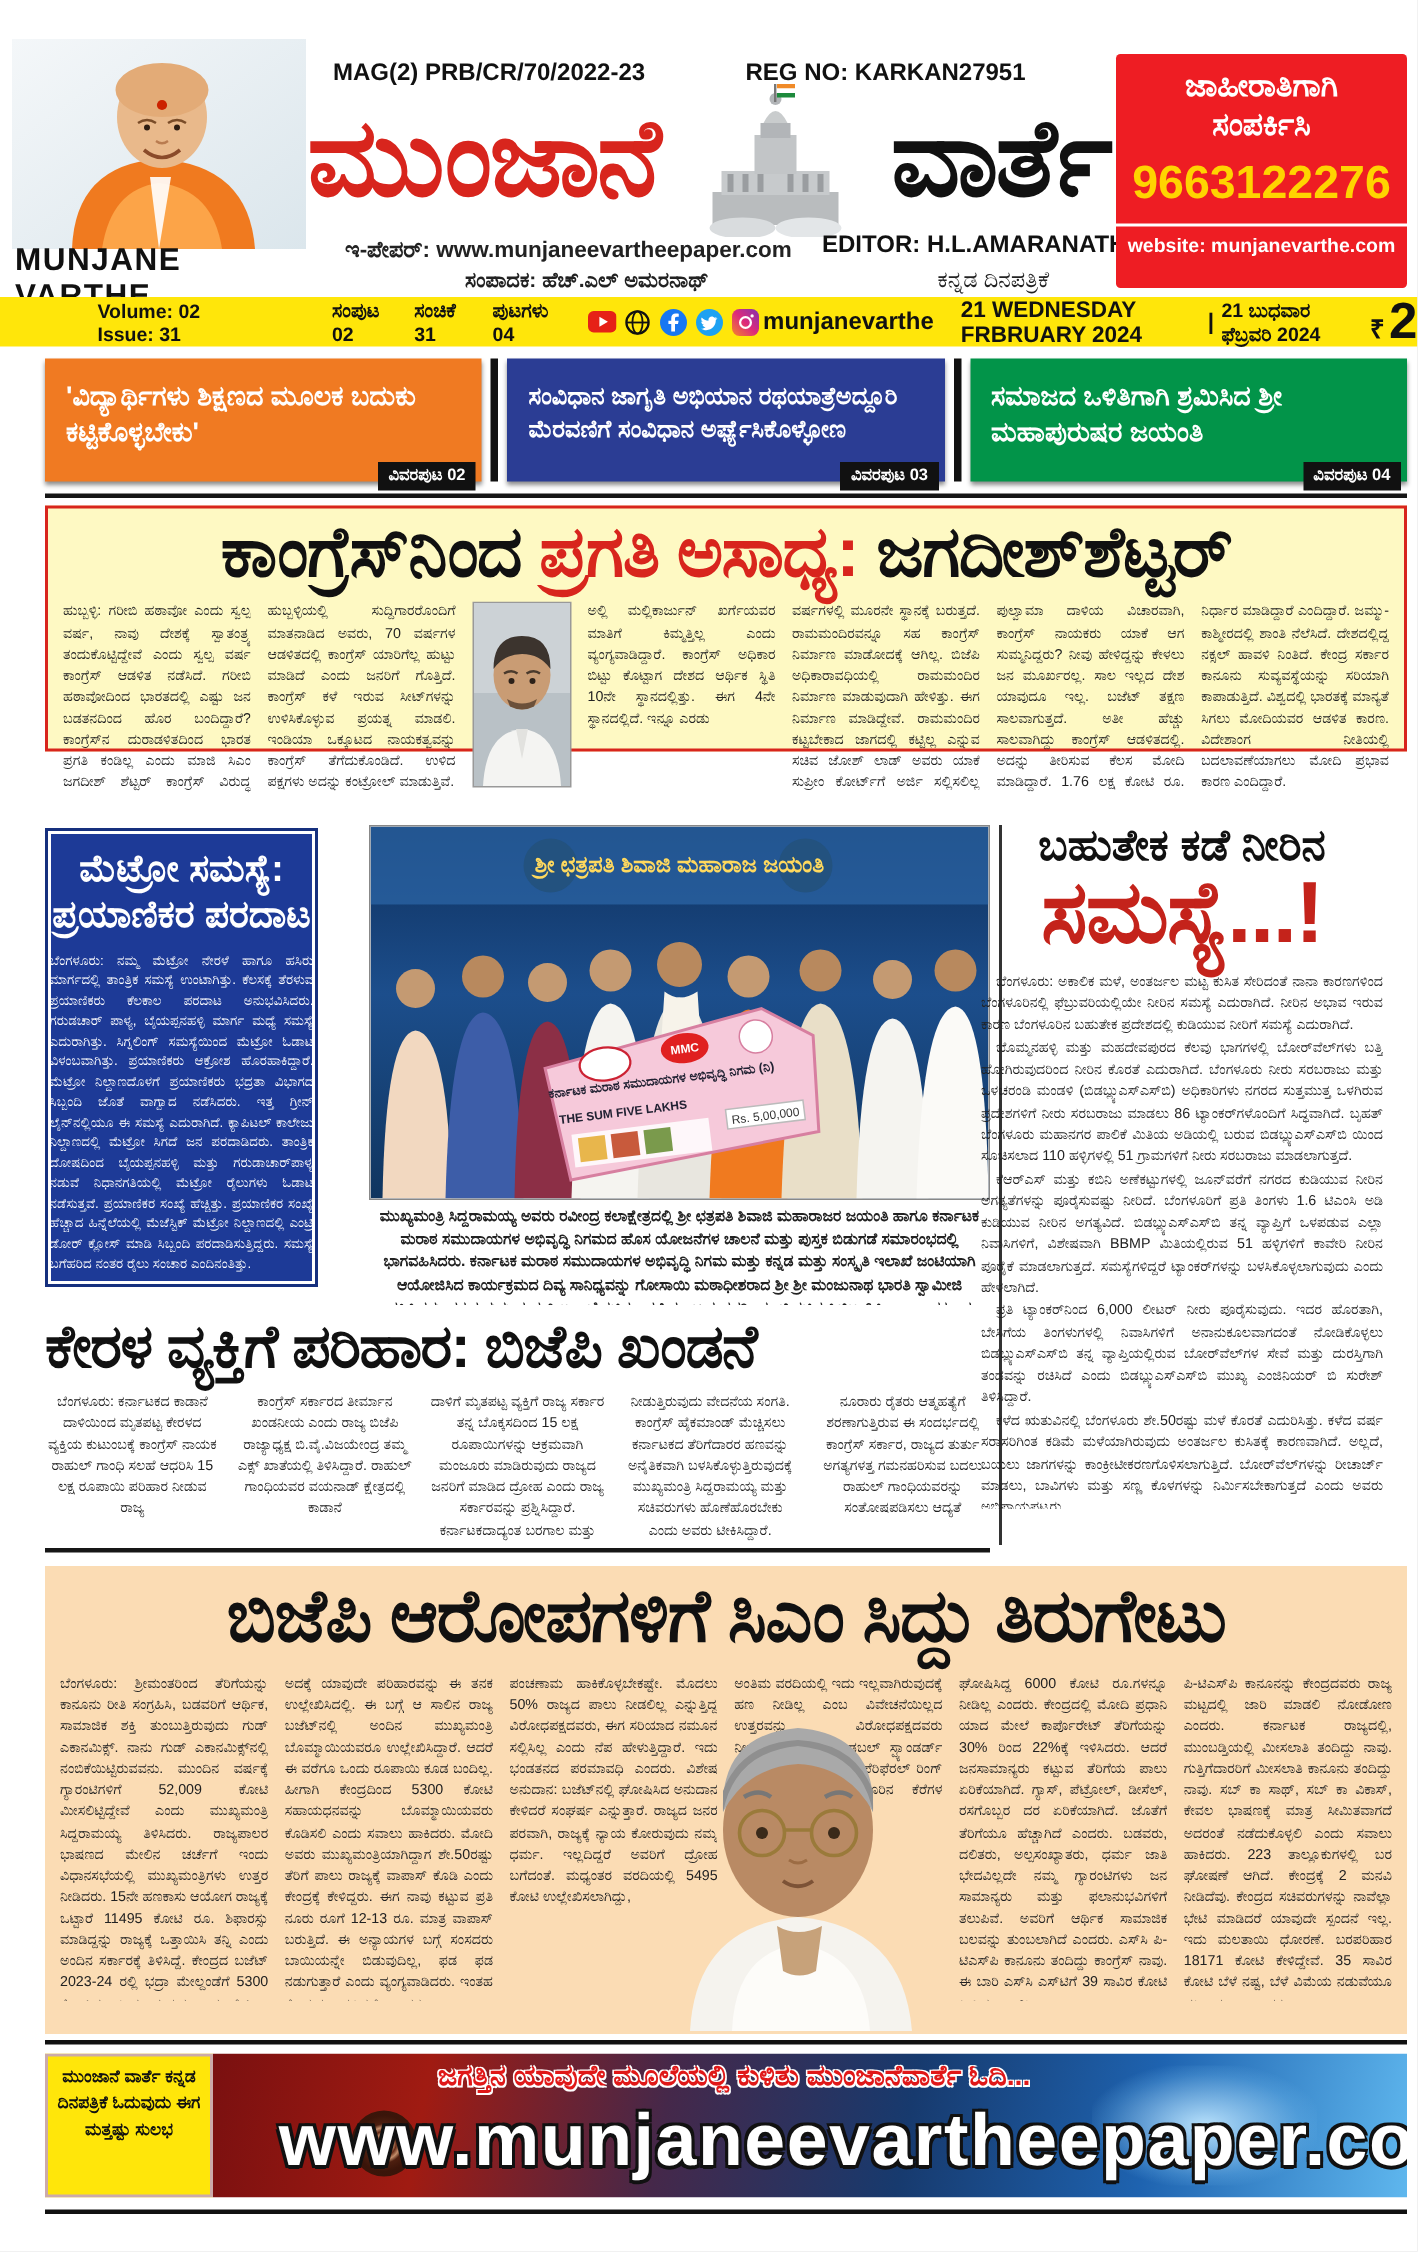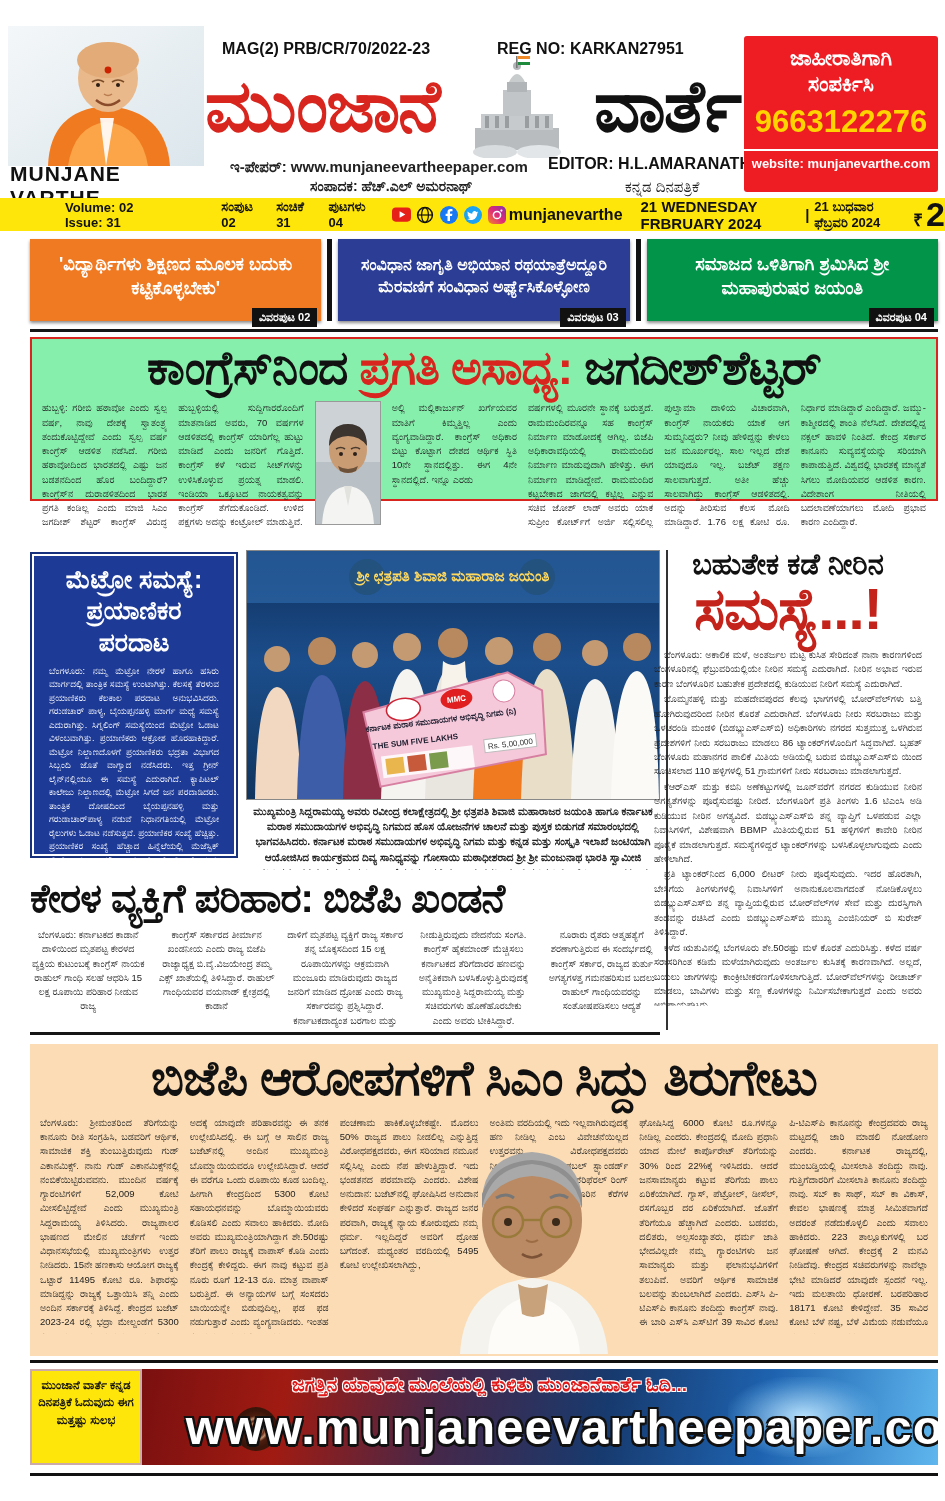--- a/index.html
+++ b/index.html
@@ -35,40 +35,40 @@
   .handle{font-size:16px;margin-left:2px;}
   .date-en{font-size:15px;margin-left:18px;}
   .bar-sep{margin:0 5px;font-size:15px;}
   .date-kn{font-size:13px;}
   .price{display:flex;align-items:baseline;margin-left:14px;}
   .rupee{font-size:17px;font-weight:bold;}
   .price-num{font-size:34px;font-weight:bold;line-height:0.9;margin-left:3px;}
 
   
   .teasers{position:absolute;top:239px;left:30px;width:908px;height:82px;display:flex;}
-  .teaser{position:relative;flex:1;color:#fff;font-weight:bold;text-align:center;display:flex;align-items:center;justify-content:center;padding:4px 14px 12px;font-size:18px;line-height:1.35;box-shadow:0 2px 3px rgba(0,0,0,.45);}
+  .teaser{position:relative;flex:1;color:#fff;font-weight:bold;display:flex;align-items:center;justify-content:center;padding:4px 14px 12px;font-size:18px;line-height:1.35;box-shadow:0 2px 3px rgba(0,0,0,.45);}
   .teaser .tag{position:absolute;right:4px;bottom:-6px;background:#111;color:#fff;font-size:11px;padding:2px 7px;}
   .t-orange{background:#f07a22;}
   .t-blue{background:#2b3d94;font-size:16px;}
   .t-green{background:#029449;}
   .t-div{width:5px;background:#111;margin:0 6px;}
   .rule{position:absolute;left:30px;width:908px;height:3px;background:#161616;}
   .rule-a{top:329px;}
 
   
-  .top-article{position:absolute;top:337px;left:30px;width:908px;height:164px;border:2px solid #d8251d;background:#86efac;padding:4px 10px;}
+  .top-article{position:absolute;top:337px;left:30px;width:908px;height:164px;border:2px solid #d8251d;background:#fef9c3;padding:4px 10px;}
   .ta-headline{text-align:center;font-weight:bold;font-size:47px;letter-spacing:-1px;line-height:1.05;color:#111;}
   .ta-headline .red{color:#d8251d;}
   .ta-cols{display:flex;gap:11px;margin-top:9px;height:128px;overflow:hidden;}
   .col{flex:1;font-size:9.5px;line-height:1.5;color:#222;text-align:justify;overflow:hidden;}
   .ta-photo{flex:0 0 66px;height:124px;border:1px solid #999;overflow:hidden;}
 
   
   .middle{position:absolute;top:550px;left:30px;width:908px;height:490px;}
-  .metro{position:absolute;left:0;top:2px;width:208px;height:306px;background:#1d3a97;border:2px solid #16307e;box-shadow:inset 0 0 0 2px #fff;color:#fff;padding:10px 17px;}
+  .metro{position:absolute;left:0;top:2px;width:182px;height:306px;background:#1d3a97;border:2px solid #16307e;box-shadow:inset 0 0 0 2px #fff;color:#fff;padding:10px 1px;}
   .metro-title{font-size:25px;font-weight:bold;text-align:center;line-height:1.25;}
   .metro-body{margin-top:7px;font-size:9px;line-height:1.5;text-align:justify;overflow:hidden;height:230px;}
   .photo-feature{position:absolute;left:216px;top:0;width:414px;}
   .pf-img{width:414px;height:250px;overflow:hidden;border:1px solid #888;}
   .pf-caption{margin-top:4px;font-size:10.5px;line-height:1.45;font-weight:bold;color:#222;text-align:center;height:66px;overflow:hidden;}
   .kerala{position:absolute;left:0;top:328px;width:630px;}
   .kerala-headline{font-size:40px;font-weight:bold;letter-spacing:-1px;color:#111;line-height:1;}
   .kerala-cols{display:flex;gap:12px;margin-top:10px;height:102px;overflow:hidden;}
   .kerala-cols .col{font-size:9.5px;text-align:center;}
   .kerala-rule{position:absolute;left:0;top:482px;width:630px;height:3px;background:#161616;}

